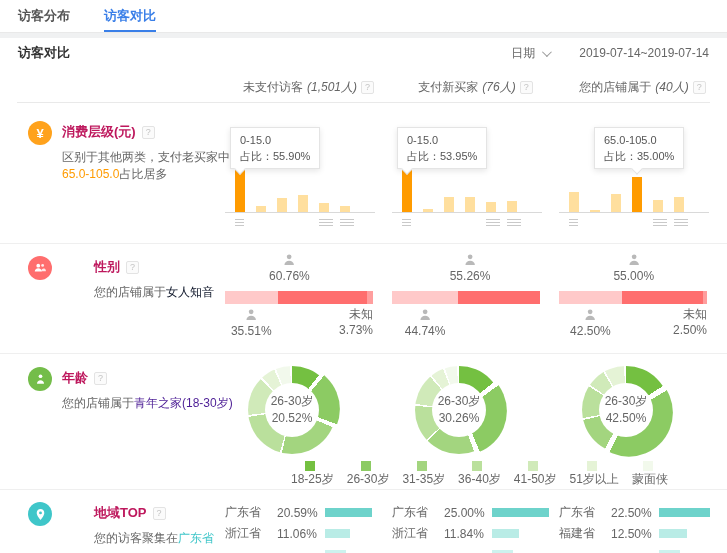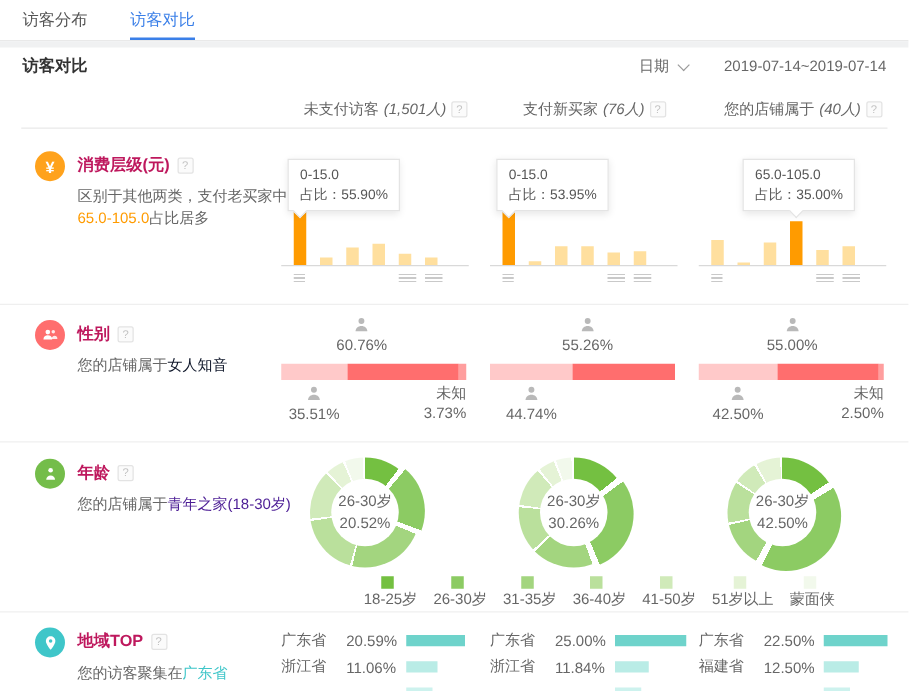--- a/index.html
+++ b/index.html
@@ -1,21 +1,21 @@
 <!DOCTYPE html>
 <html><head>
 <meta charset="utf-8">
 <style>
   * { box-sizing: border-box; }
   html,body { margin:0; padding:0; background:#fff; }
   body { font-family:"Liberation Sans","DejaVu Sans",sans-serif; }
   .page { width:727px; height:553px; background:#fff; position:relative; overflow:hidden; }
 
   
-  .tabbar { height:33px; display:flex; align-items:stretch; padding-left:18px; gap:34px; border-bottom:1px solid #e9e9e9; background:#fff; }
+  .tabbar { height:33px; display:flex; align-items:stretch; padding-left:18px; gap:34px; border-bottom:1px solid #e9e9e9; background:#fff;font-weight:bold; }
   .tab { font-size:13px; color:#555; line-height:32px; position:relative; cursor:pointer; }
   .tab.active { color:#3a7fe8; }
   .tab.active::after { content:""; position:absolute; left:0; right:0; bottom:0; height:2px; background:#3a7fe8; }
   .gray-strip { height:5px; background:#f0f1f2; }
 
   
   .panel-header { display:flex; align-items:center; justify-content:space-between; padding:0 18px; height:26px; margin-top:2px; }
   .panel-title { font-size:13px; font-weight:bold; color:#333; }
   .panel-right { display:flex; align-items:center; gap:30px; font-size:12px; color:#666; }
   .date-label { display:inline-flex; align-items:center; cursor:pointer; }
@@ -36,21 +36,21 @@
   .sec-gender { height:110px; }
   .sec-age { height:136px; }
   .sec-region { height:120px; }
   .section-info { width:225px; flex:none; padding-left:28px; display:flex; gap:10px; align-items:flex-start; }
   .section-icon { width:24px; height:24px; border-radius:50%; color:#fff; display:flex; align-items:center; justify-content:center; flex:none; font-size:13px; font-weight:bold; }
   .icon-orange { background:#ffa21c; }
   .icon-red { background:#ff6e6e; }
   .icon-green { background:#74bd4a; }
   .icon-teal { background:#3fc6c9; }
   .mt18 { margin-top:18px; } .mt12 { margin-top:12px; } .mt13 { margin-top:13px; }
-  .pt20 { padding-top:20px; } .pt14 { padding-top:14px; } .pt15 { padding-top:15px; }
+  .pt20 { padding-top:20px; } .pt14 { padding-top:14px;margin-left:32px; } .pt15 { padding-top:15px; }
   .section-title-row { display:flex; align-items:center; gap:6px; }
   .section-title { font-size:13px; font-weight:bold; color:#be185d; }
   .section-desc { font-size:12px; color:#666; margin-top:8px; line-height:17px; white-space:nowrap; }
   .hl-orange { color:#ff9b00; } .hl-red { color:#0f172a; } .hl-green { color:#4c1d95; } .hl-teal { color:#3fc6c9; }
 
   .section-cells { display:flex; flex:1; }
   .cell { width:167px; flex:none; }
 
   
   .mini-bar-chart { position:relative; width:160px; height:112px; margin-top:12px; }

